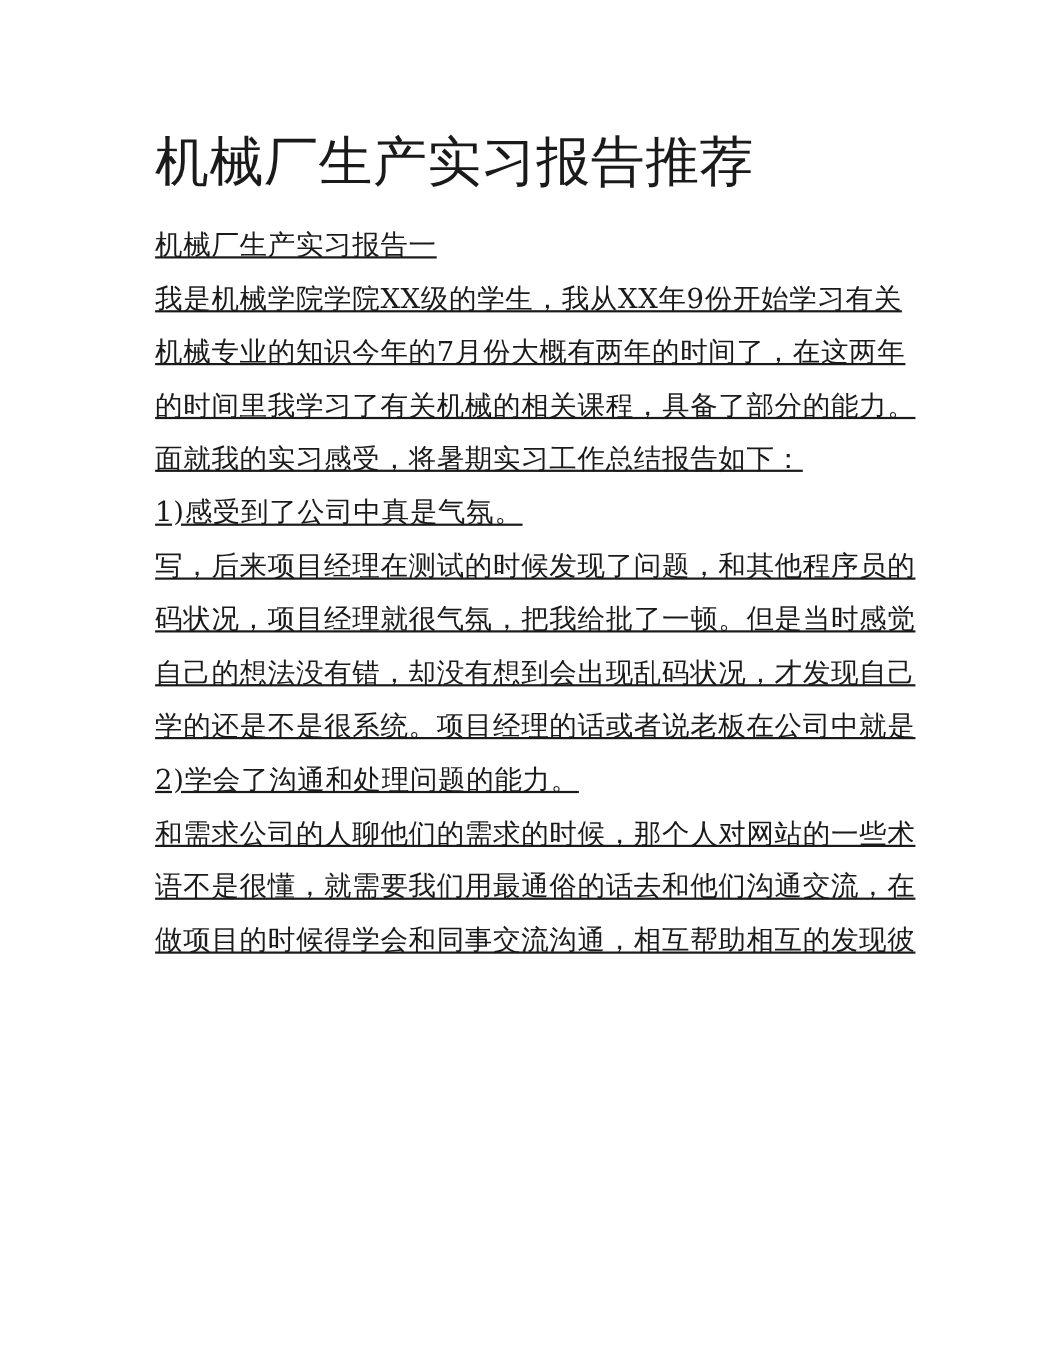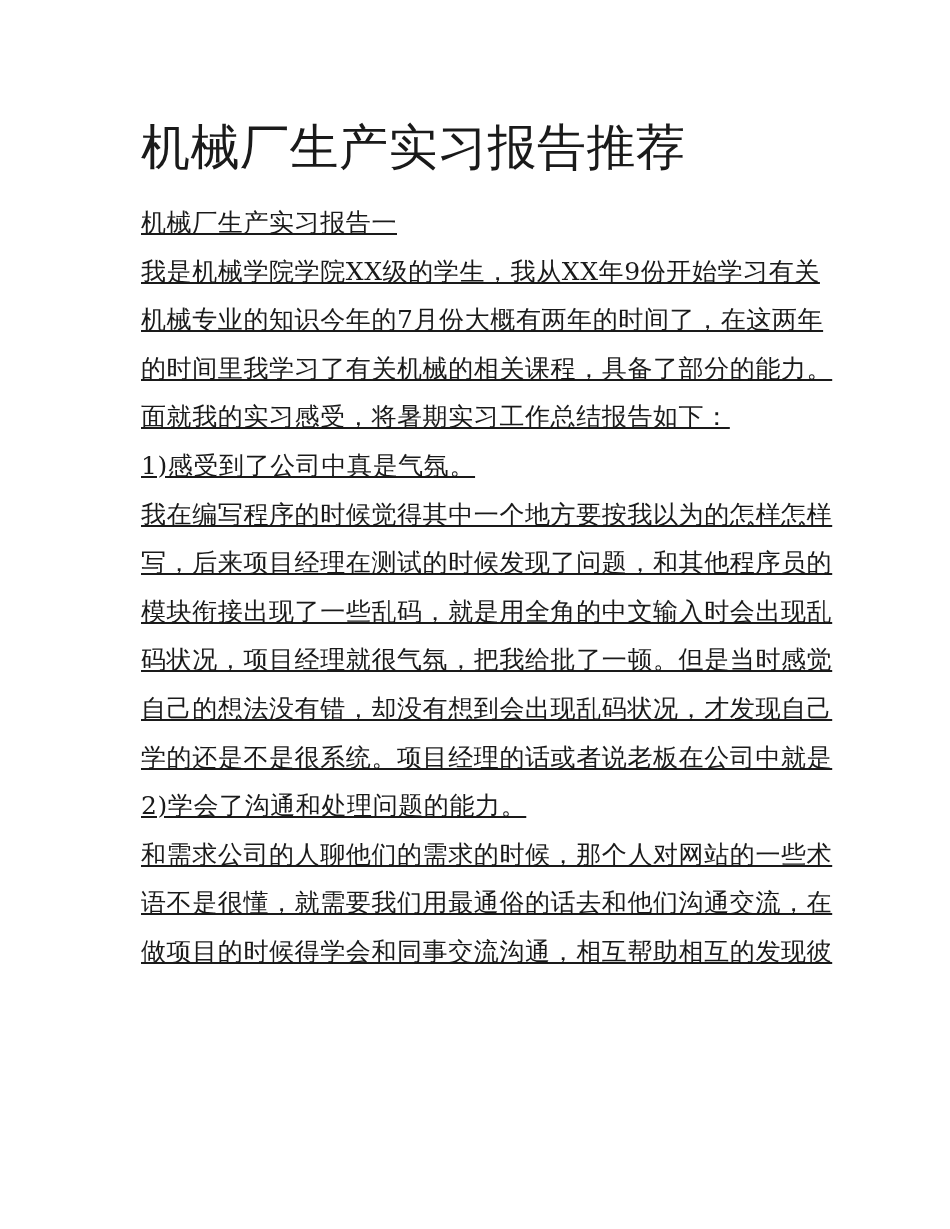--- a/index.html
+++ b/index.html
@@ -59,23 +59,21 @@
 <div class="page">
   <h1 class="title">机械厂生产实习报告推荐</h1>
 
   <div class="body">
     <span class="line">机械厂生产实习报告一</span>
     <span class="line justify">我是机械学院学院XX级的学生，我从XX年9份开始学习有关</span>
     <span class="line justify">机械专业的知识今年的7月份大概有两年的时间了，在这两年</span>
     <span class="line justify">的时间里我学习了有关机械的相关课程，具备了部分的能力。</span>
     <span class="line">面就我的实习感受，将暑期实习工作总结报告如下：</span>
     <span class="line">1)感受到了公司中真是气氛。</span>
-    <span class="line justify">我在编写程序的时候觉得其中一个地方要按我以为的怎样怎样</span>
     <span class="line justify">写，后来项目经理在测试的时候发现了问题，和其他程序员的</span>
-    <span class="line justify">模块衔接出现了一些乱码，就是用全角的中文输入时会出现乱</span>
     <span class="line justify">码状况，项目经理就很气氛，把我给批了一顿。但是当时感觉</span>
     <span class="line justify">自己的想法没有错，却没有想到会出现乱码状况，才发现自己</span>
     <span class="line justify">学的还是不是很系统。项目经理的话或者说老板在公司中就是</span>
     <span class="line">2)学会了沟通和处理问题的能力。</span>
     <span class="line justify">和需求公司的人聊他们的需求的时候，那个人对网站的一些术</span>
     <span class="line justify">语不是很懂，就需要我们用最通俗的话去和他们沟通交流，在</span>
     <span class="line justify">做项目的时候得学会和同事交流沟通，相互帮助相互的发现彼</span>
   </div>
 </div>
 

